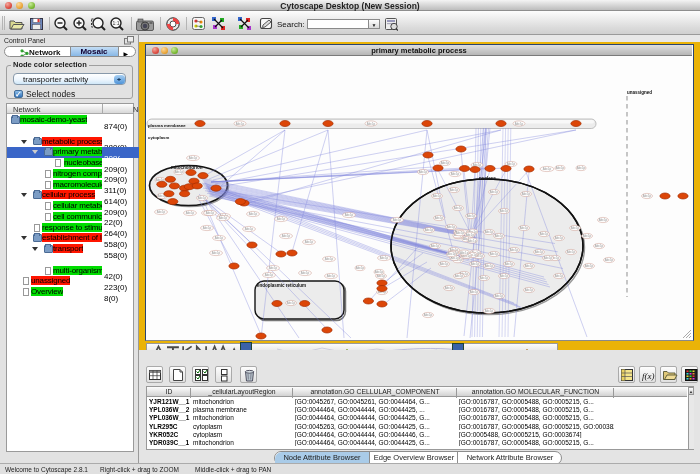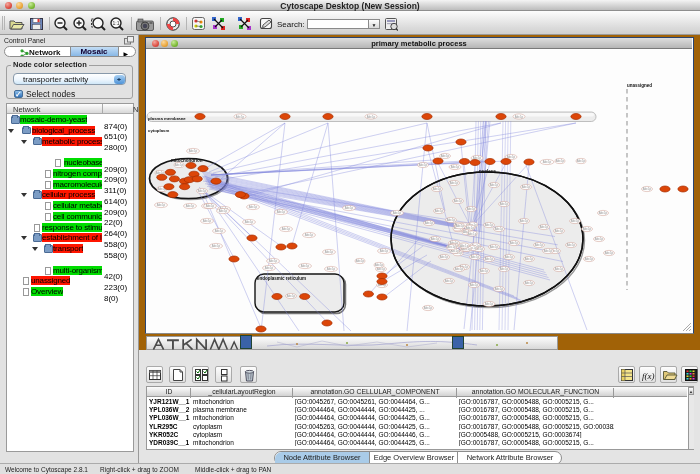--- a/index.html
+++ b/index.html
@@ -37,21 +37,21 @@
 .trow{left:0;width:146px;height:11px;font-size:8px;color:#000;}
 .trow .lbl{position:absolute;top:0.5px;white-space:nowrap;overflow:hidden;letter-spacing:-0.15px;}
 .trow .cnt{position:absolute;left:97px;top:7px;}
 .tri{position:absolute;top:3.5px;width:0;height:0;border-left:3px solid transparent;border-right:3px solid transparent;border-top:4px solid #333;}
 .fold{position:absolute;top:1.5px;width:9px;height:7.5px;background:#7b9cc4;border:1px solid #4a6a94;border-radius:1px;}
 .fold:before{content:"";position:absolute;left:0px;top:-2px;width:4px;height:2px;background:#7b9cc4;border:1px solid #4a6a94;border-bottom:none;}
 .page{position:absolute;top:1.5px;width:6px;height:8px;background:#fff;border:1px solid #999;}
 .bgG{background:#00dd00;}
 .bgR{background:#ff1500;}
 
-#desktop{left:139px;top:35px;width:561px;height:315px;background:#a16207;text-decoration:underline;}
+#desktop{left:139px;top:42px;width:561px;height:315px;background:#eab308;text-decoration:underline;}
 #iwin{left:6px;top:2px;width:549px;height:297px;background:#fdfdfd;border:1.5px solid #2a4470;border-bottom:1.5px solid #8a8a8a;}
 #iwin-tb{left:0;top:0;width:546px;height:10.5px;background:linear-gradient(#dedede,#b6b6b6);border-bottom:1px solid #7a7a7a;}
 #iwin-tb .t{width:100%;text-align:center;font-size:7.5px;color:#111;top:1px;font-weight:bold;}
 .ilight{top:2px;width:7px;height:7px;border-radius:50%;}
 
 .strip{background:linear-gradient(#fcfcfc,#d8d8d8);border-top:1px solid #999;}
 
 #dpanel{left:139px;top:350px;width:561px;height:113px;background:#e4e4e4;}
 #dpanel-tb{left:0;top:0;width:561px;height:12px;background:linear-gradient(#f4f4f4,#c9c9c9);border-bottom:1px solid #9a9a9a;}
 #dpanel-tb .t{left:7px;top:1.5px;font-size:8px;color:#222;}
@@ -211,31 +211,31 @@
     <div class="abs" id="treehdr">
         <div class="c1">Network</div>
         <div class="dv"></div>
         <div class="c2">Nodes</div>
       </div>
     <div class="abs trow" style="top:10.5px">
         <span class="fold" style="left:4px"></span>
         <span class="lbl bgG" style="left:13px;max-width:82px">mosaic-demo-yeast</span>
         <span class="cnt">874(0)</span>
       </div>
-    <div class="abs trow" style="top:21.25px">
-        <span class="tri" style="left:1px"></span>
-        <span class="fold" style="left:15px"></span>
-        <span class="lbl bgR" style="left:25px;max-width:70px">biological_process</span>
-        <span class="cnt">651(0)</span>
-      </div>
     <div class="abs trow" style="top:32px">
         <span class="tri" style="left:14px"></span>
         <span class="fold" style="left:26px"></span>
         <span class="lbl bgR" style="left:35px;max-width:60px">metabolic process</span>
         <span class="cnt">280(0)</span>
+      </div>
+    <div class="abs trow" style="top:42.75px;background:#3a66c8;color:#fff">
+        <span class="tri" style="left:25px;border-top-color:#ccc"></span>
+        <span class="fold" style="left:37px"></span>
+        <span class="lbl bgG" style="left:46px;max-width:49px;color:#000">primary metab</span>
+        <span class="cnt">209(...</span>
       </div>
     <div class="abs trow" style="top:53.5px">
         <span class="page" style="left:48px"></span>
         <span class="lbl bgG" style="left:57px;max-width:38px">nucleobase-c</span>
         <span class="cnt">209(0)</span>
       </div>
     <div class="abs trow" style="top:64.25px">
         <span class="page" style="left:38px"></span>
         <span class="lbl bgG" style="left:46px;max-width:49px">nitrogen compo</span>
         <span class="cnt">209(0)</span>

